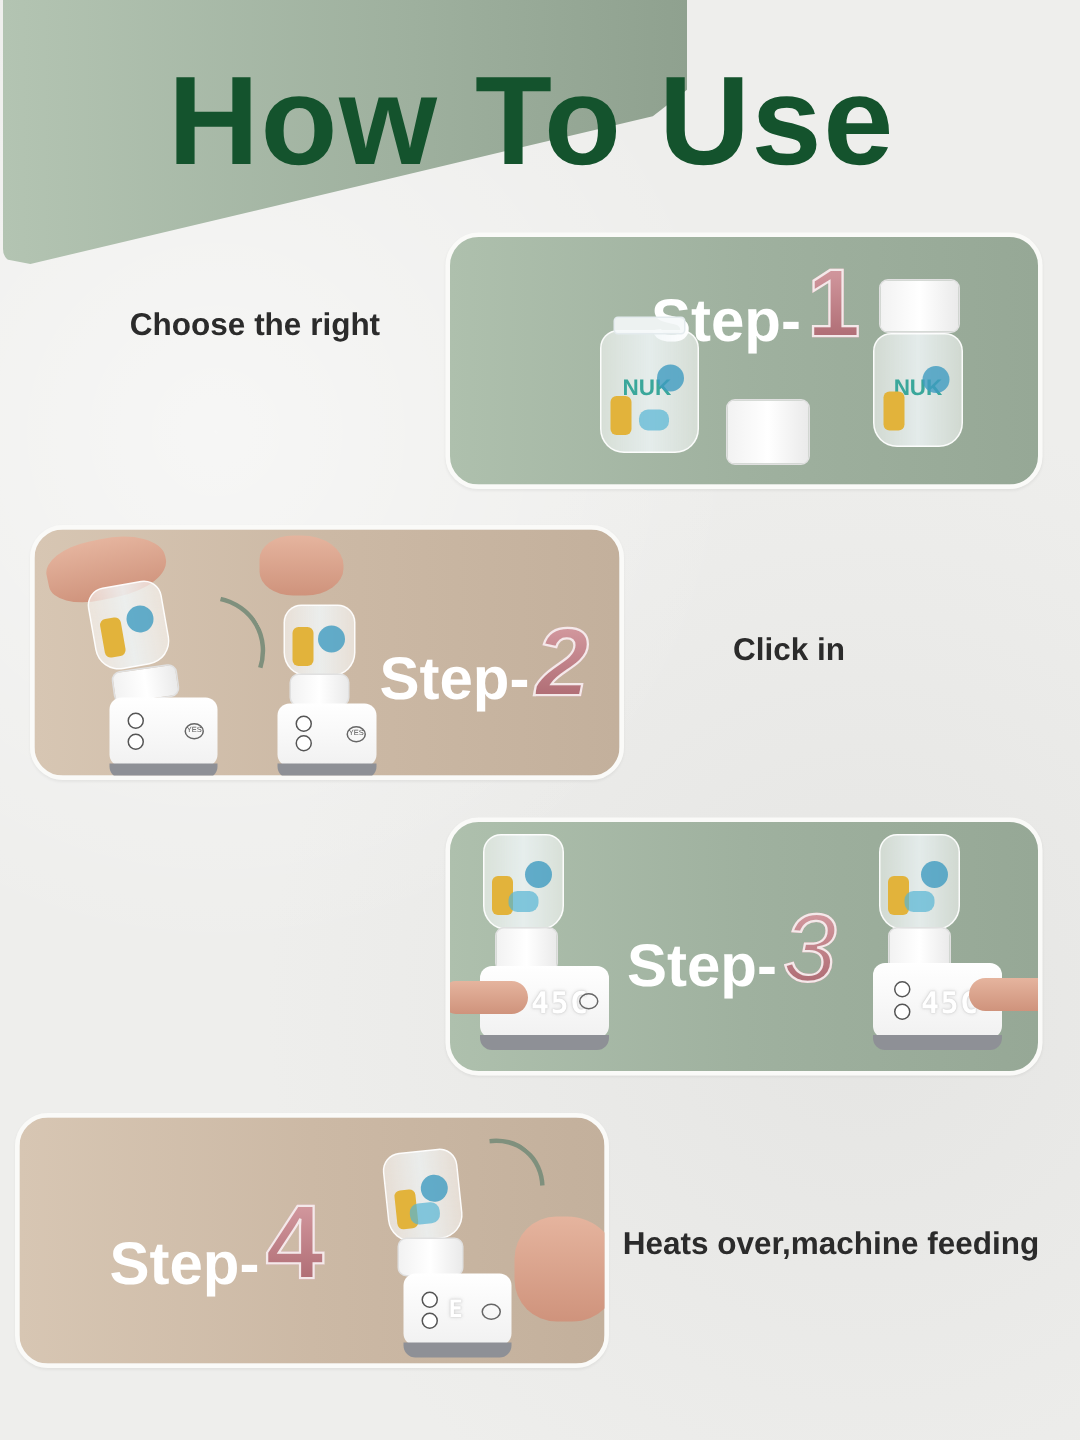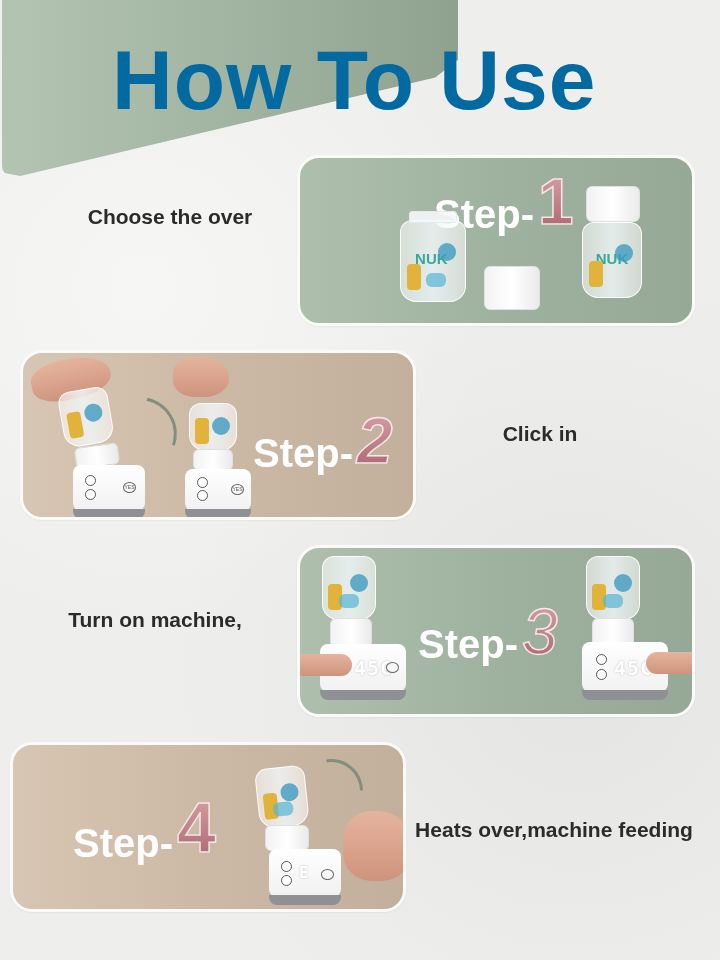--- a/index.html
+++ b/index.html
@@ -17,21 +17,21 @@
       #eeeeec;
   }
   .title-shape {
     position: absolute; left: 2px; top: 0; width: 456px; height: 176px;
     background: linear-gradient(90deg, #b3c4b2 0%, #9eb09e 60%, #8fa18f 100%);
     clip-path: polygon(0 0, 100% 0, 100% 34%, 95% 44%, 4% 100%, 0 98%);
     border-radius: 0 0 0 10px;
   }
   .title {
     position: absolute; left: 112px; top: 38px;
-    font-size: 84px; font-weight: bold; color: #0369a1;
+    font-size: 84px; font-weight: bold; color: #14532d;
     letter-spacing: 1px; line-height: 1;
   }
   .card {
     position: absolute; border-radius: 22px; border: 3px solid #fafaf8;
     overflow: hidden; box-shadow: 0 1px 2px rgba(0,0,0,0.05);
   }
   .green { background: linear-gradient(90deg, #aec0ad 0%, #9fb19f 50%, #96a896 100%); }
   .beige { background: linear-gradient(90deg, #d7c6b3 0%, #ccb9a5 50%, #c3b09c 100%); }
   .step-label {
     position: absolute; color: #ffffff; font-weight: bold;
@@ -102,21 +102,21 @@
 </style>
 </head>
 <body>
 
 <div class="paper"></div>
 
 <div class="title-shape"></div>
 <h1 class="title">How To Use</h1>
 
 <div class="desc" style="left:60px; top:203px; width:220px;">
-  <div>Choose the over</div>
+  <div>Choose the right</div>
 </div>
 <div class="card green" style="left:297px; top:155px; width:398px; height:171px;">
   <div class="step-label" style="left:134px; top:12px;">
     <span class="step-word">Step-</span>
     <span class="step-num">1</span>
   </div>
 
   <div class="bottle" style="left:100px; top:62px; width:66px; height:82px;">
     <div class="neck"></div>
     <span class="logo">NUK</span>
@@ -161,26 +161,25 @@
     <div class="btn" style="left:12px; top:8px;"></div>
     <div class="btn" style="left:12px; top:21px;"></div>
     <div class="yes" style="left:46px; top:15px;">YES</div>
     <div class="foot"></div>
   </div>
   <div class="step-label" style="left:230px; top:56px;">
     <span class="step-word">Step-</span>
     <span class="step-num" style="font-style:italic;">2</span>
   </div>
 </div>
-<div class="desc" style="left:470px; top:420px; width:140px;">
+<div class="desc" style="left:456px; top:420px; width:140px;">
   <div>Click in</div>
 </div>
 
 <div class="desc" style="left:30px; top:606px; width:250px;">
-  <div>Turn on machine,</div>
 </div>
 <div class="card green" style="left:297px; top:545px; width:398px; height:172px;">
 
   <div class="bottle" style="left:22px; top:8px; width:54px; height:64px;">
     <div class="dec1"></div>
     <div class="dec2"></div>
     <div class="dec3"></div>
   </div>
   <div class="adapter" style="left:30px; top:70px; width:42px; height:30px;"></div>
   <div class="base" style="left:20px; top:96px; width:86px; height:48px;">

